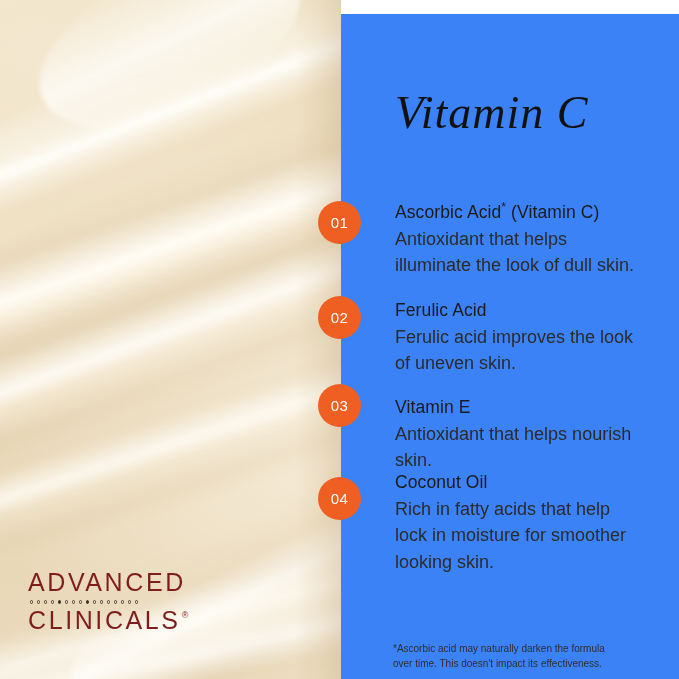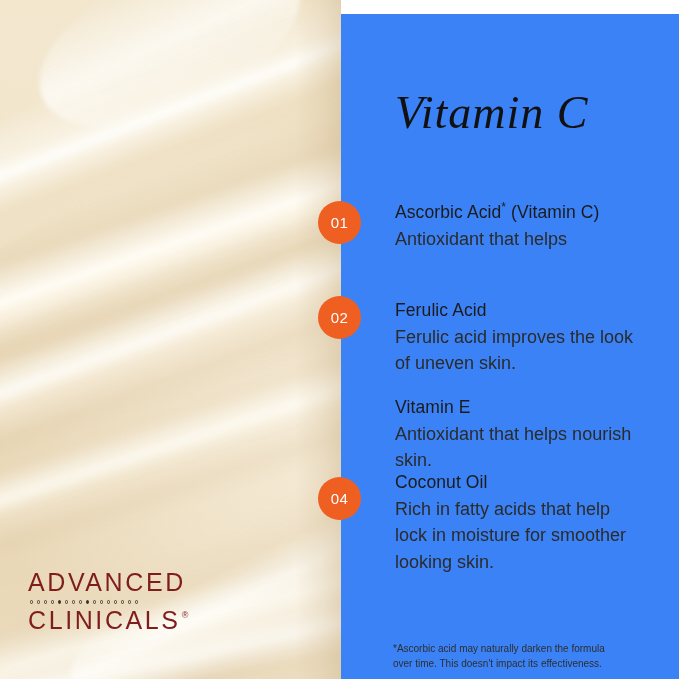--- a/index.html
+++ b/index.html
@@ -334,20 +334,21 @@
     <div id="title-block">
       <h1 class="product-title">Vitamin C</h1>
     </div>
 
     <div id="ingredient-list">
 
       <div class="ingredient-item" style="top:188px">
         <div class="ing-name"><span>Ascorbic Acid</span><span class="star">*</span><span> (Vitamin C)</span></div>
         <p class="ing-desc">
           <span>Antioxidant that helps</span><br>
+          <span>illuminate the look of dull skin.</span>
         </p>
       </div>
 
       <div class="ingredient-item" style="top:286px">
         <div class="ing-name"><span>Ferulic Acid</span></div>
         <p class="ing-desc">
           <span>Ferulic acid improves the look</span><br>
           <span>of uneven skin.</span>
         </p>
       </div>
@@ -370,15 +371,16 @@
     </div>
 
     <div id="footnote">
       <span>*Ascorbic acid may naturally darken the formula</span><br>
       <span>over time. This doesn't impact its effectiveness.</span>
     </div>
   </div>
 
   <div class="badge" style="left:318px; top:201px">01</div>
   <div class="badge" style="left:318px; top:296px">02</div>
+  <div class="badge" style="left:318px; top:384px">03</div>
   <div class="badge" style="left:318px; top:477px">04</div>
 
 </div>
 
 </body></html>

